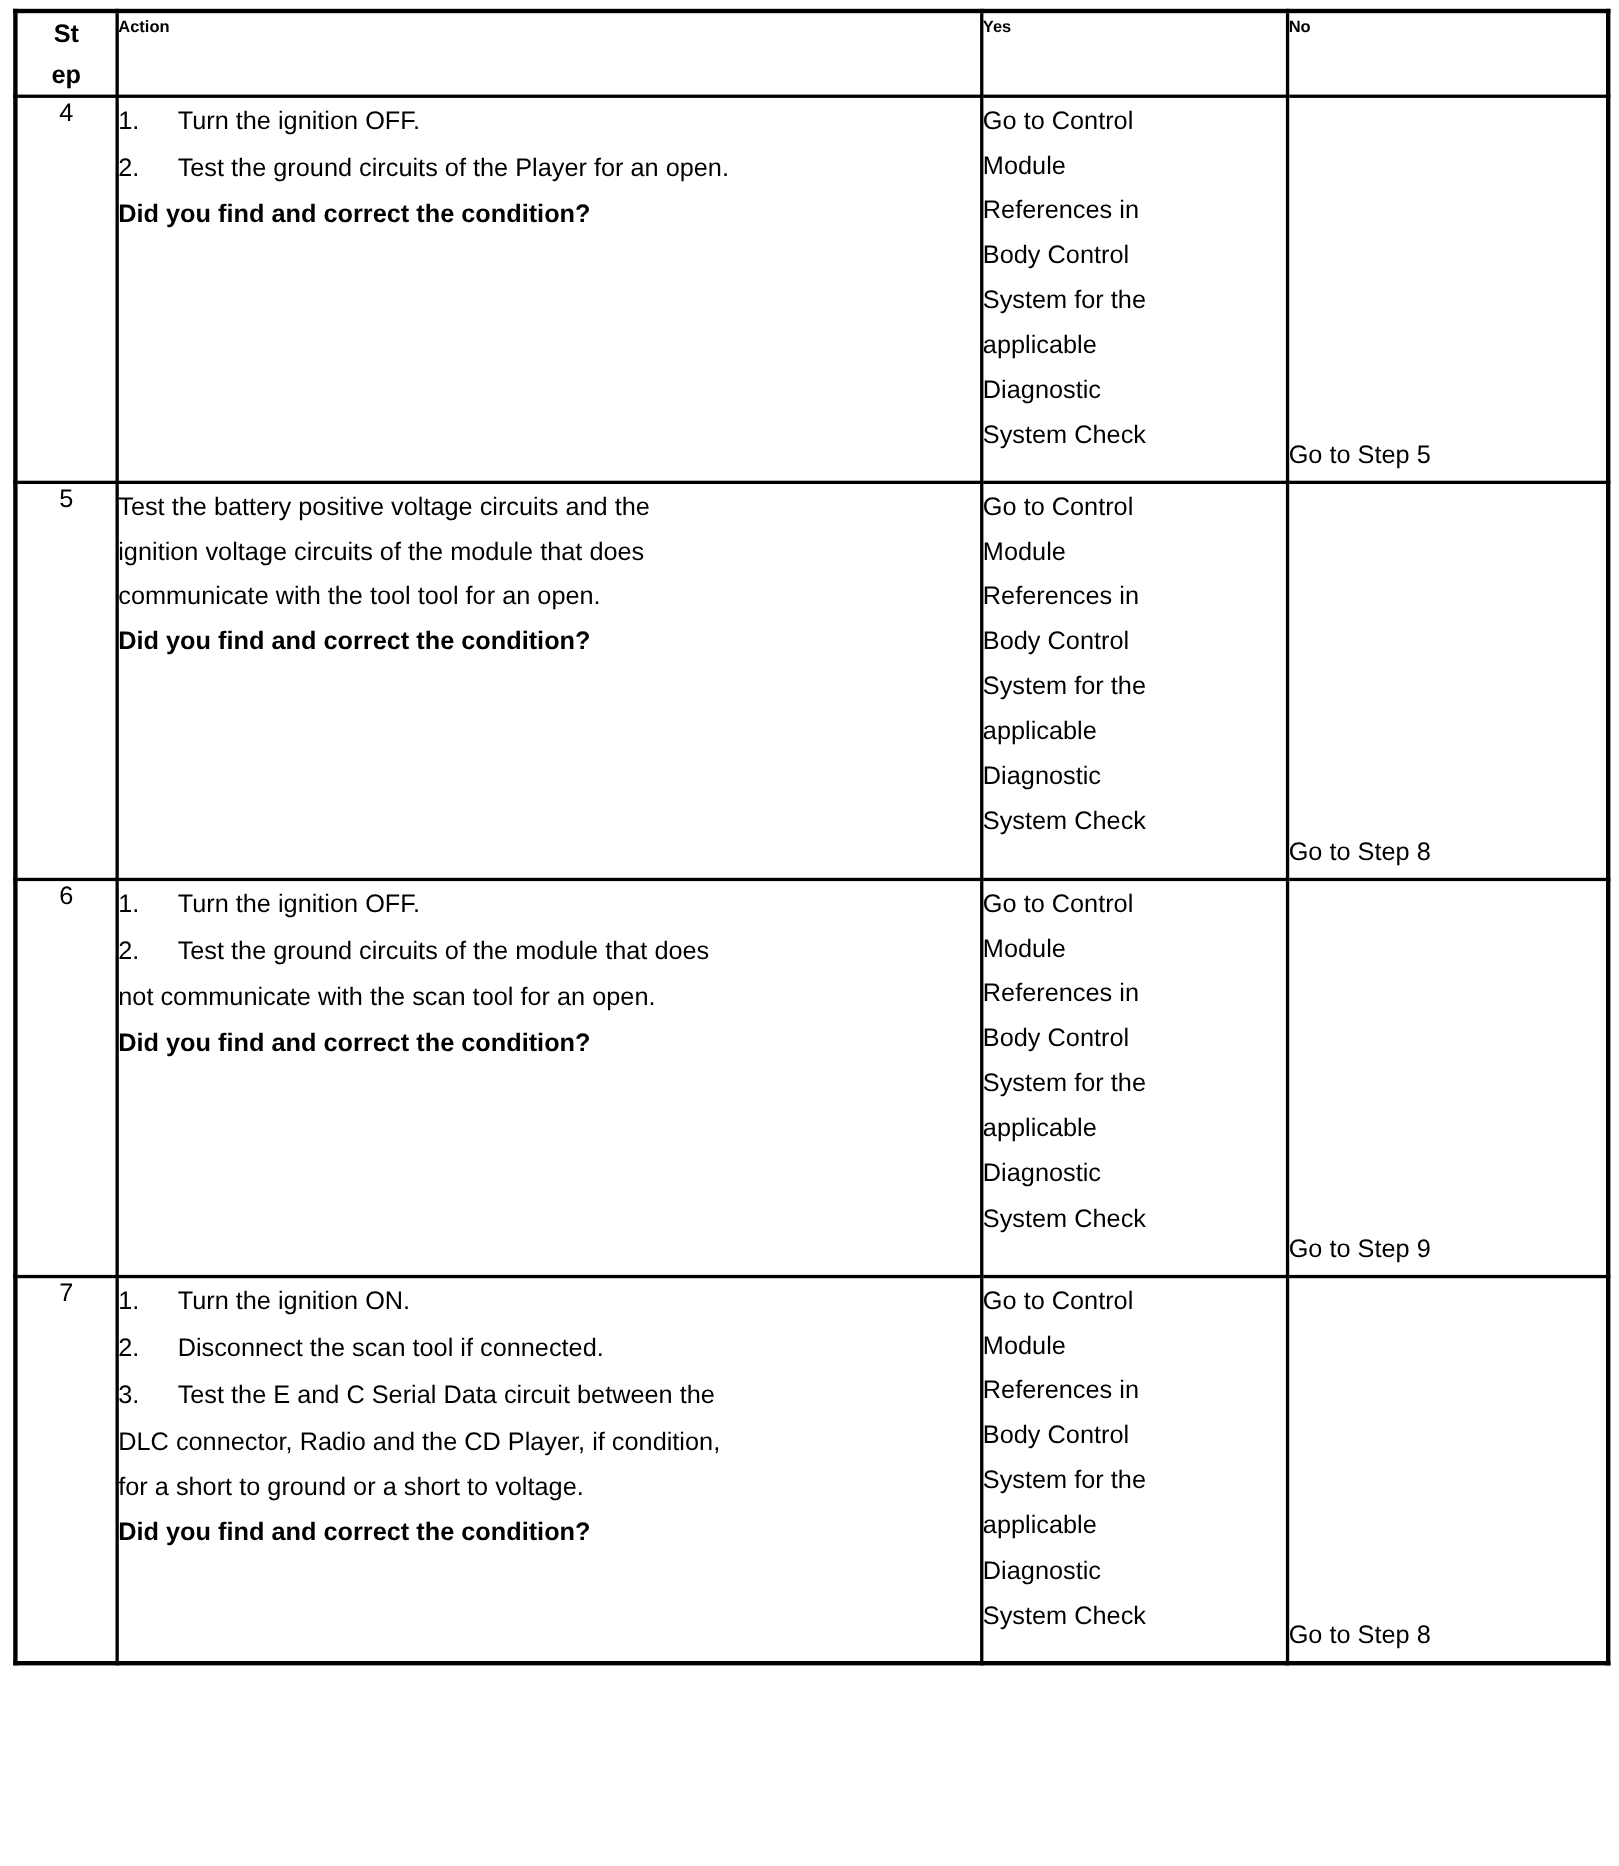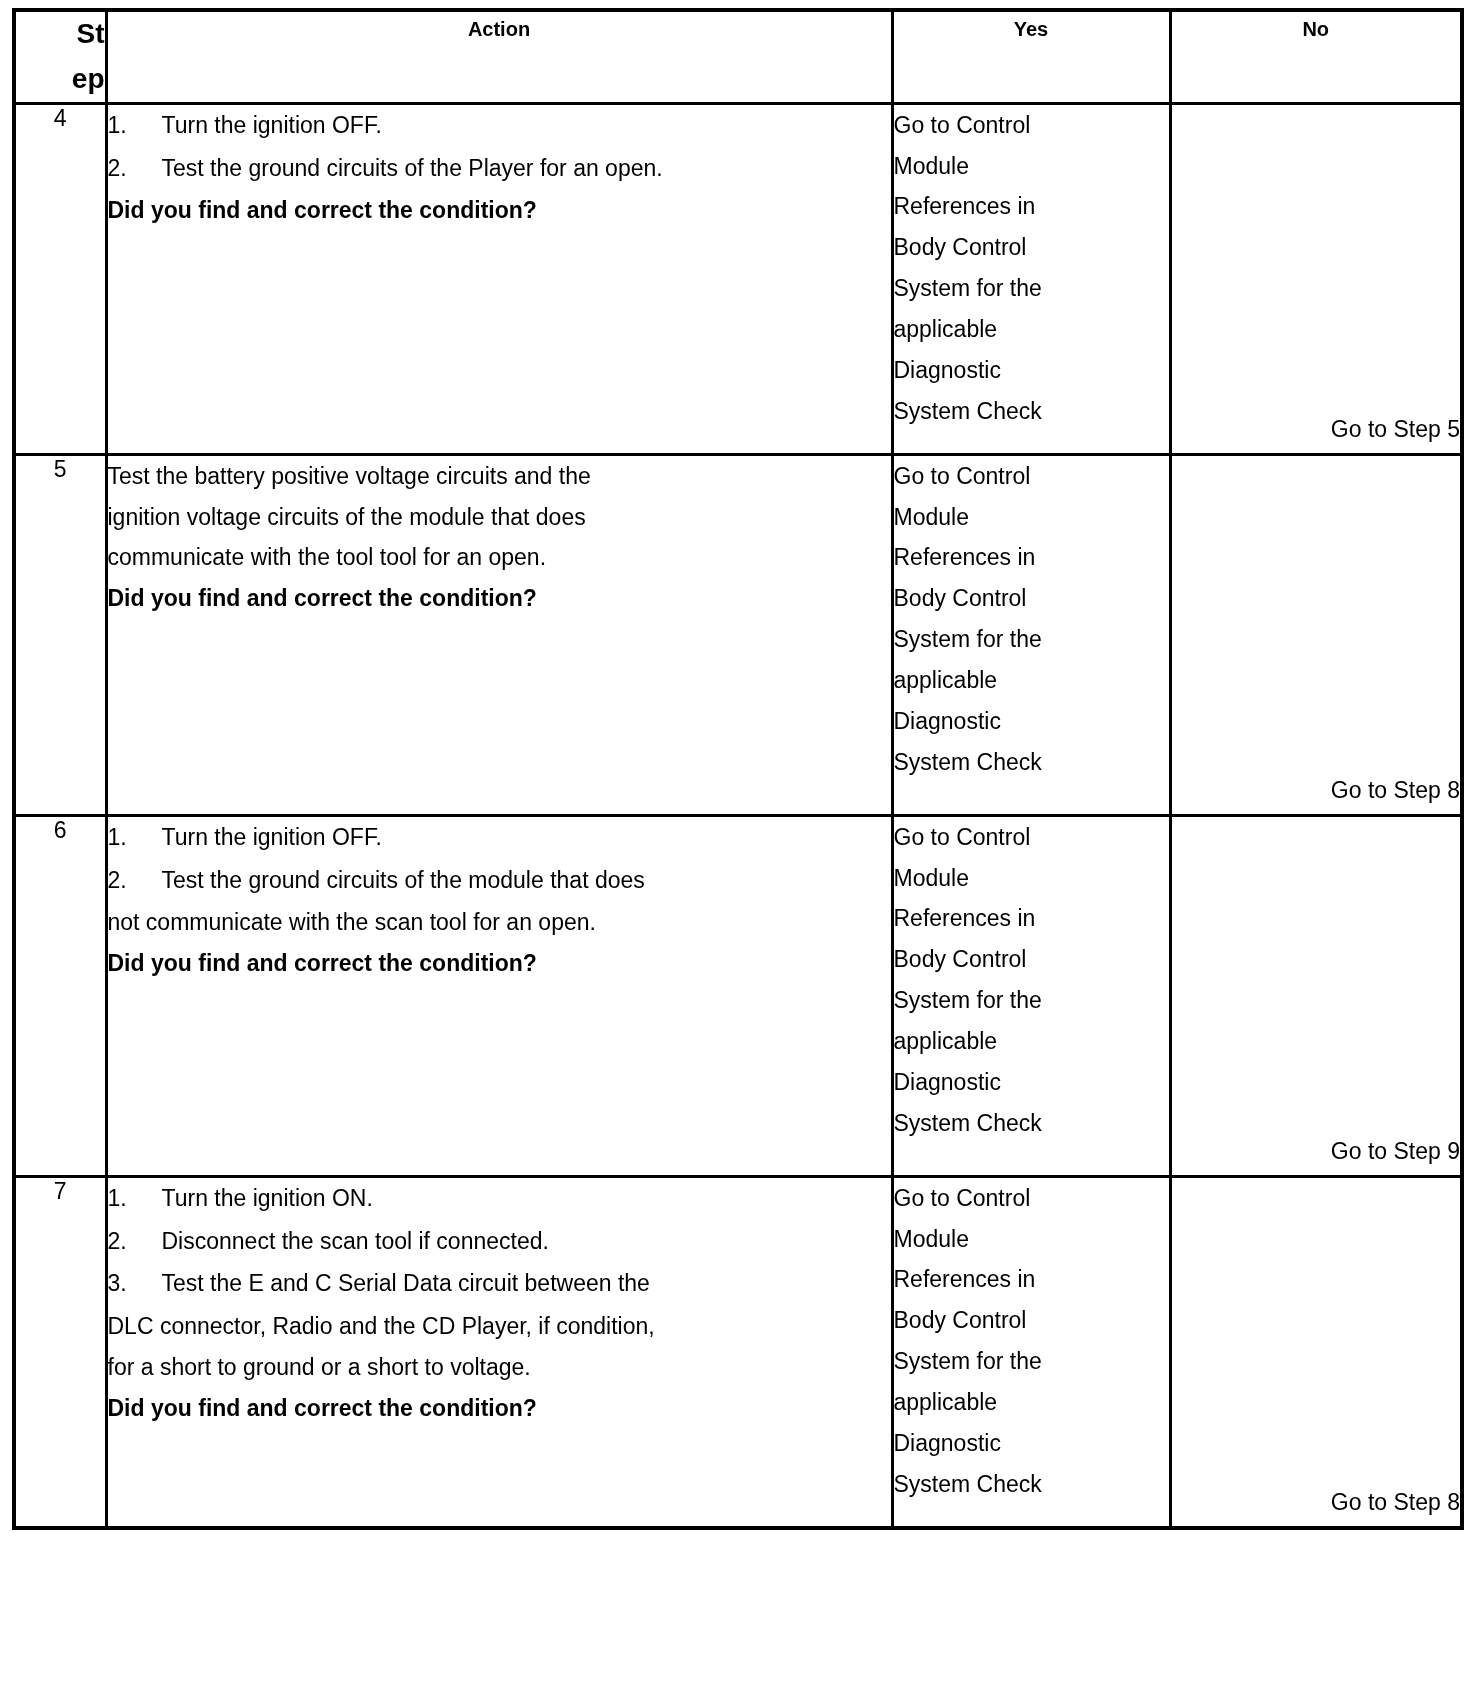--- a/index.html
+++ b/index.html
@@ -31,32 +31,32 @@
   table.diag col.c-action { width: 786px; }
   table.diag col.c-yes { width: 278px; }
   table.diag col.c-no { width: 292px; }
 
   table.diag th, table.diag td {
     border: 3px solid #000;
     vertical-align: top;
     padding: 0;
   }
   thead th {
-    text-align: center;
+    text-align: left;
     font-weight: bold;
-    font-size: 20px;
+    font-size: 15px;
     line-height: 1.75;
     padding: 18px 4px 14px 4px;
     vertical-align: middle;
   }
   th.h-step {
-    font-size: 28px;
+    font-size: 23px;
     line-height: 1.6;
     padding: 14px 18px 10px 18px;
-    text-align: right;
+    text-align: center;
   }
   th.h-step .sp { display: block; }
 
   td.step-cell {
     text-align: center;
     font-size: 23px;
     vertical-align: middle;
     padding-bottom: 6px;
   }
   td.action-cell {
@@ -72,21 +72,21 @@
   td.no-cell {
     font-size: 23px;
     padding: 10px 10px 10px 10px;
     position: relative;
   }
   .no-inner {
     position: absolute;
     bottom: 10px;
     left: 0;
     right: 0;
-    text-align: right;
+    text-align: left;
   }
   .yes-line { display: block; white-space: nowrap; }
 
   ol.steps {
     margin: 0;
     padding: 0;
     list-style: none;
   }
   ol.steps li {
     position: relative;

